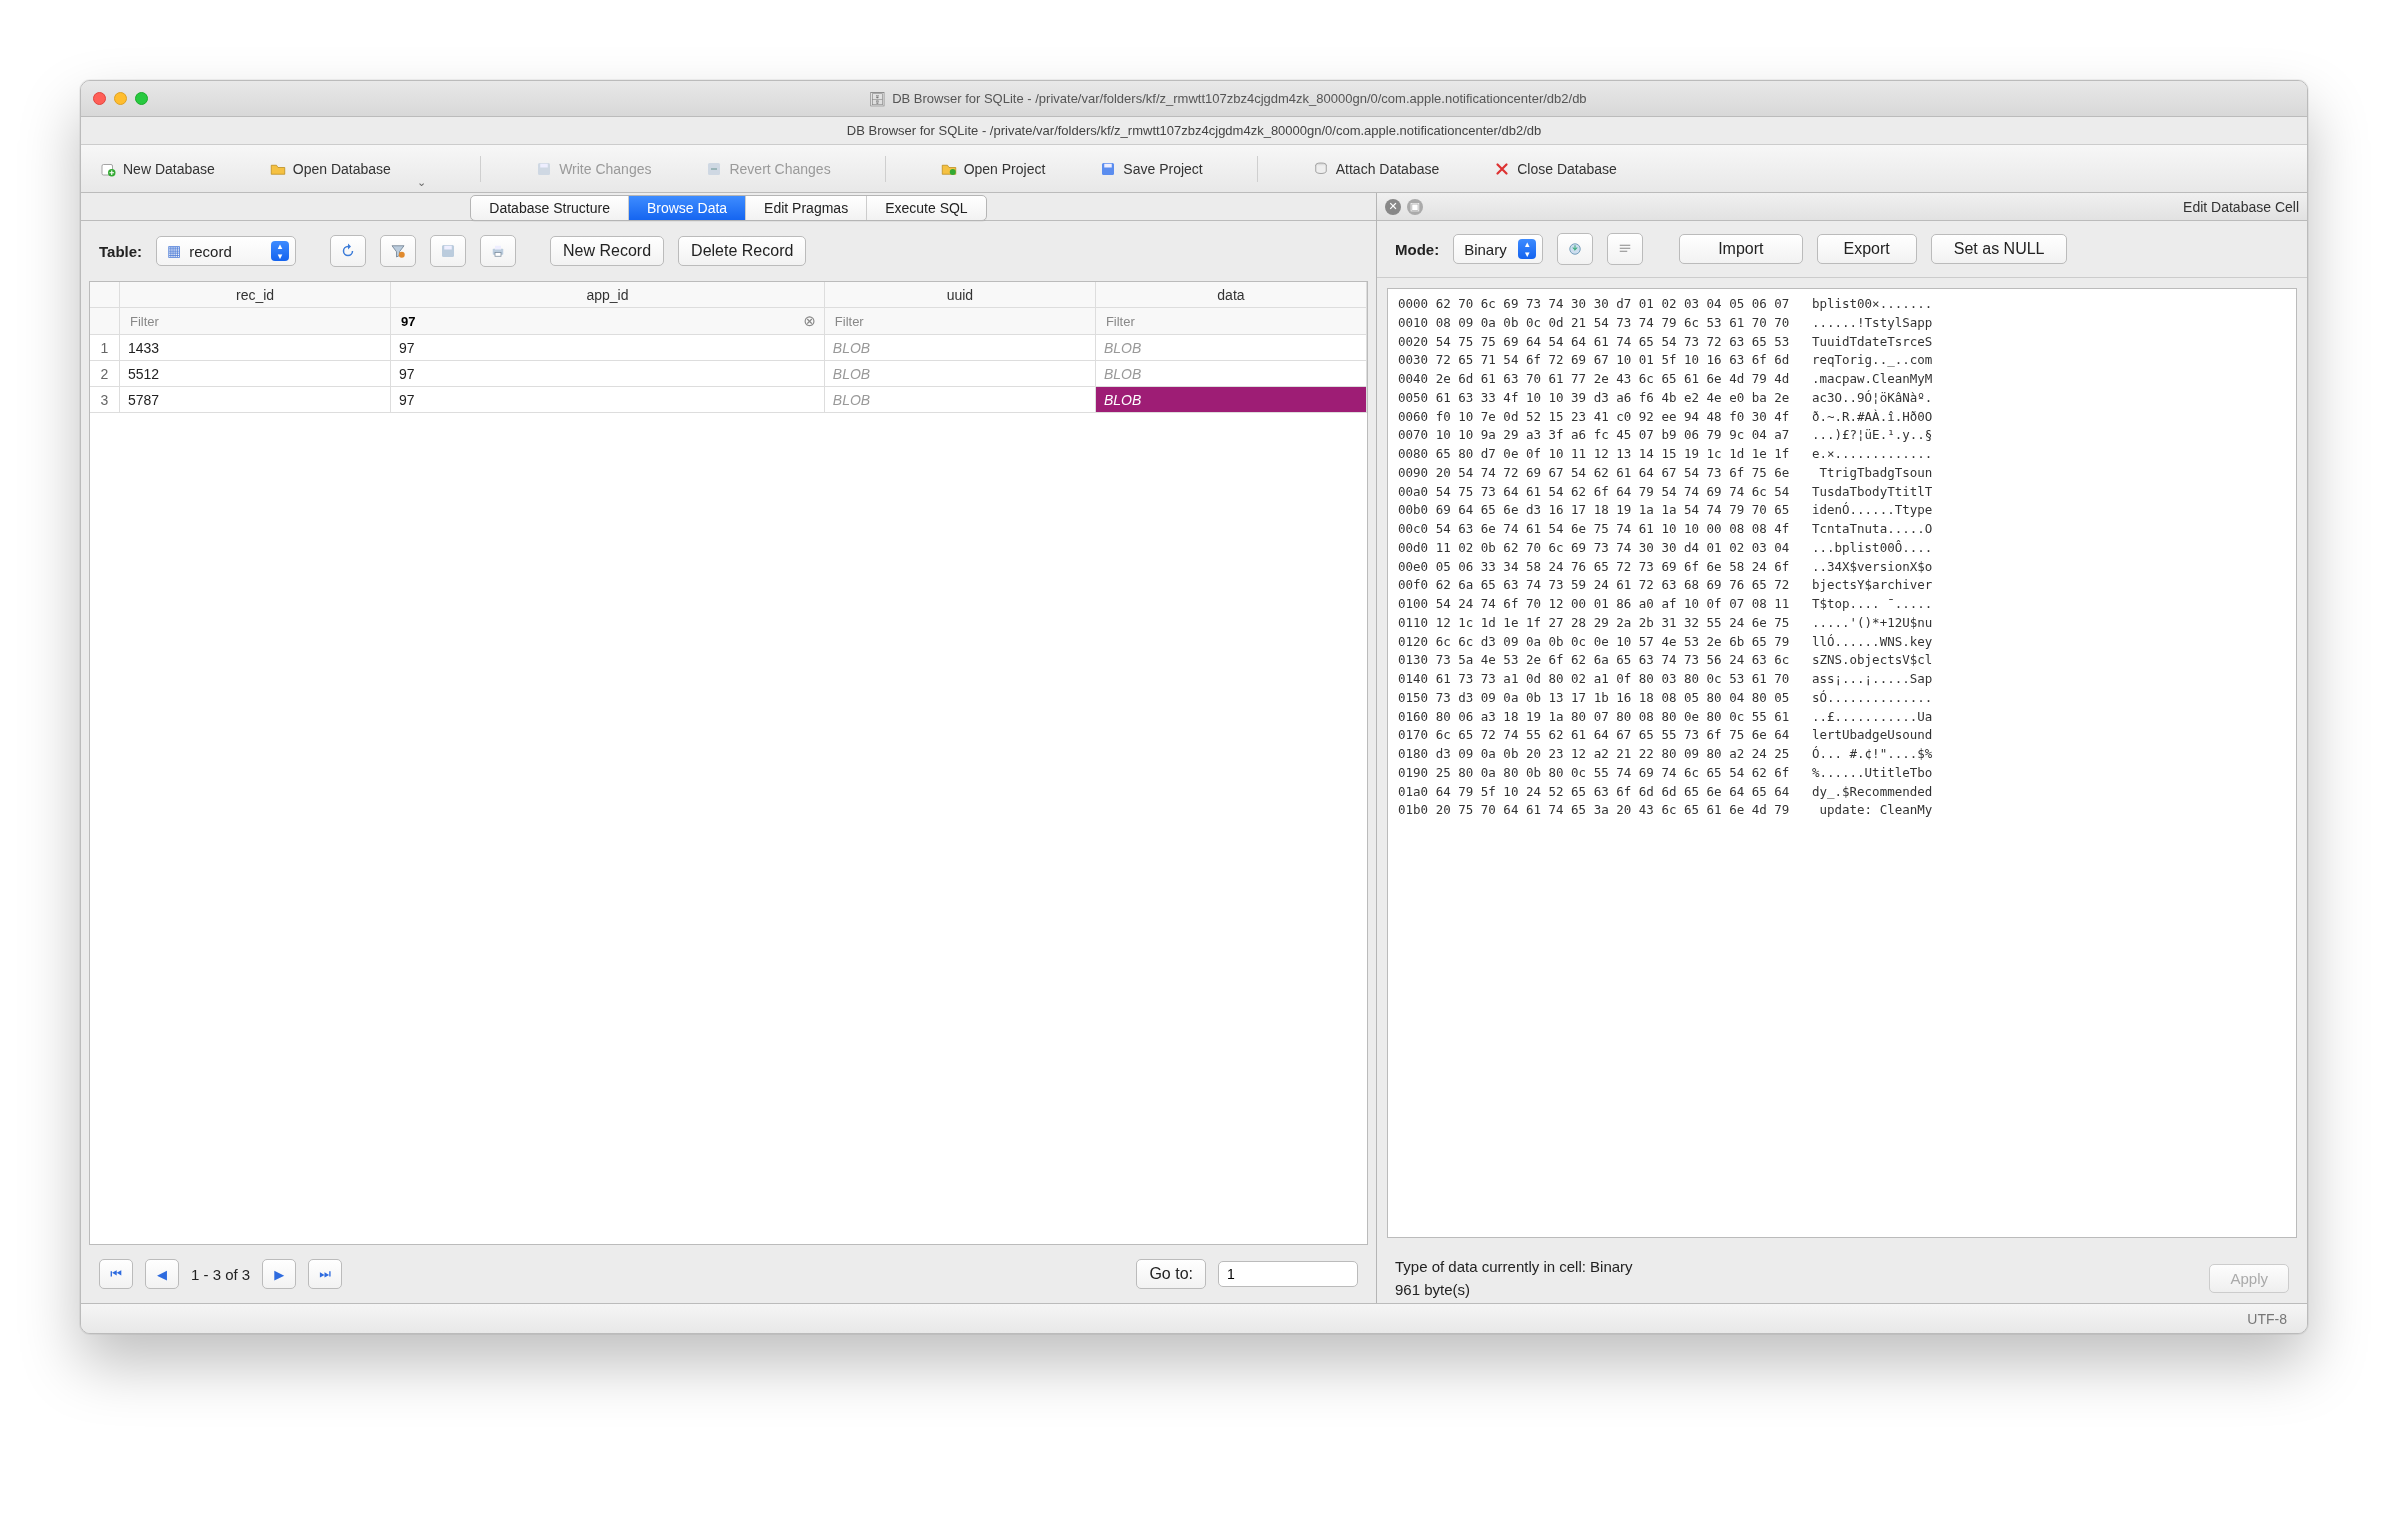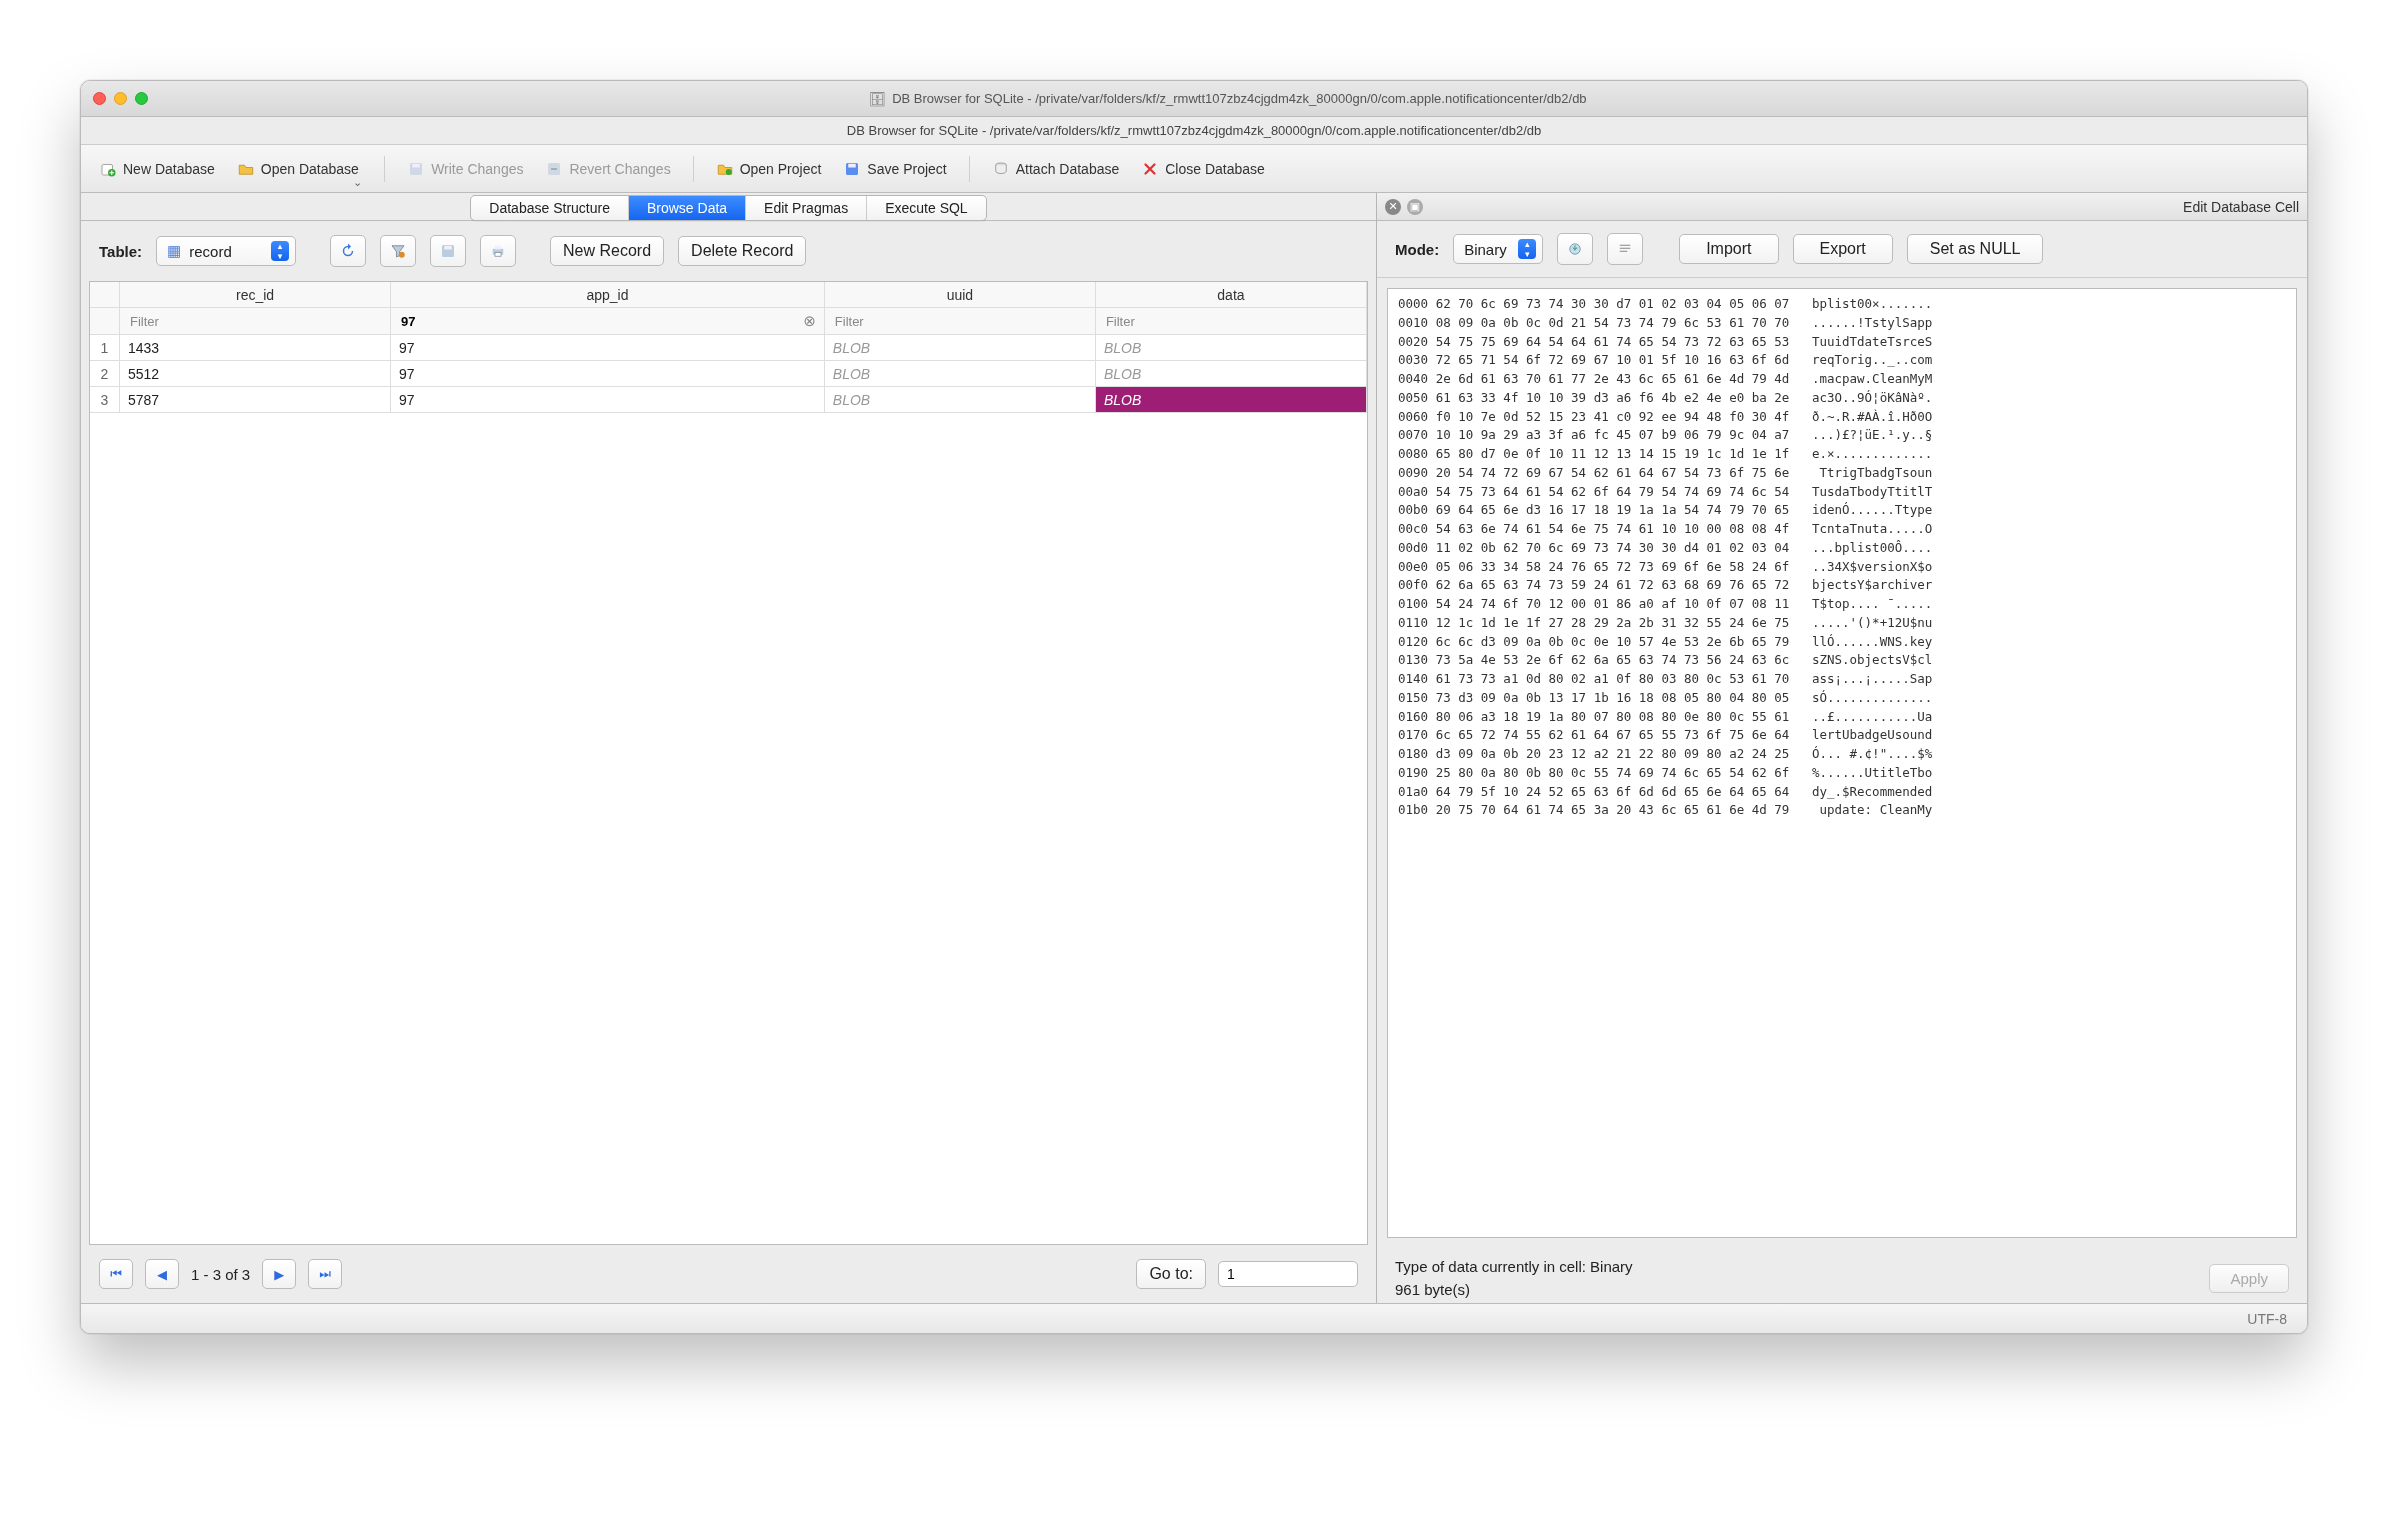--- a/index.html
+++ b/index.html
@@ -55,21 +55,21 @@
     font-size:13px;
     color:#444;
     line-height:28px;
   }
   .toolbar {
     height: 48px;
     background: linear-gradient(#f7f7f7,#e8e8e8);
     border-bottom:1px solid #bbb;
     display:flex;
     align-items:center;
-    gap:22px;
+    gap:54px;
     padding: 0 18px;
     font-size:14px;
   }
   .toolbar .tbtn {
     display:flex; align-items:center; gap:6px; color:#333; cursor:pointer;
   }
   .toolbar .tbtn.disabled { color:#9a9a9a; }
   .toolbar .arrow-dn { font-size:11px; color:#666; margin-left:-28px; align-self:flex-end; padding-bottom:3px;}
   .toolbar svg { width:18px; height:18px; }
   .body {
@@ -416,21 +416,21 @@
                 <circle cx="12" cy="12" r="7" fill="#cde" stroke="#58a"></circle>
                 <path d="M12 7v6l3-3M12 13l-3-3" stroke="#3a7" fill="none" stroke-width="1.4"></path>
               </svg>
         </div>
         <div class="icon-btn">
           <svg viewBox="0 0 24 24">
                 <path d="M5 7h14M5 11h14M5 15h10" stroke="#888" stroke-width="1.6"></path>
               </svg>
         </div>
         <div style="flex:0 0 8px"></div>
-        <div class="txt-btn" style="padding:5px 26px">Import</div>
+        <div class="txt-btn" style="padding:5px 38px">Import</div>
         <div class="txt-btn" style="padding:5px 26px">Export</div>
         <div class="txt-btn" style="padding:5px 22px">Set as NULL</div>
       </div>
 
       <div class="hex">0000 62 70 6c 69 73 74 30 30 d7 01 02 03 04 05 06 07   bplist00×.......
 0010 08 09 0a 0b 0c 0d 21 54 73 74 79 6c 53 61 70 70   ......!TstylSapp
 0020 54 75 75 69 64 54 64 61 74 65 54 73 72 63 65 53   TuuidTdateTsrceS
 0030 72 65 71 54 6f 72 69 67 10 01 5f 10 16 63 6f 6d   reqTorig.._..com
 0040 2e 6d 61 63 70 61 77 2e 43 6c 65 61 6e 4d 79 4d   .macpaw.CleanMyM
 0050 61 63 33 4f 10 10 39 d3 a6 f6 4b e2 4e e0 ba 2e   ac3O..9Ó¦öKâNàº.

